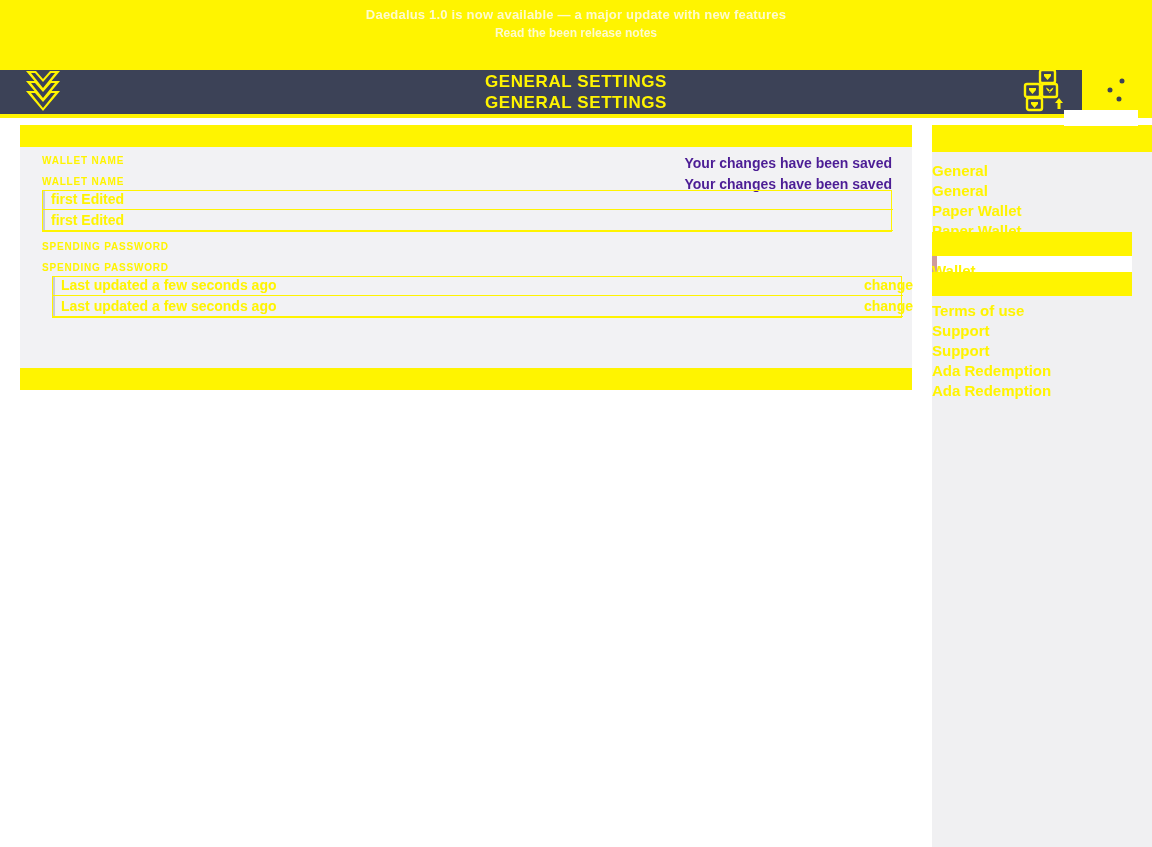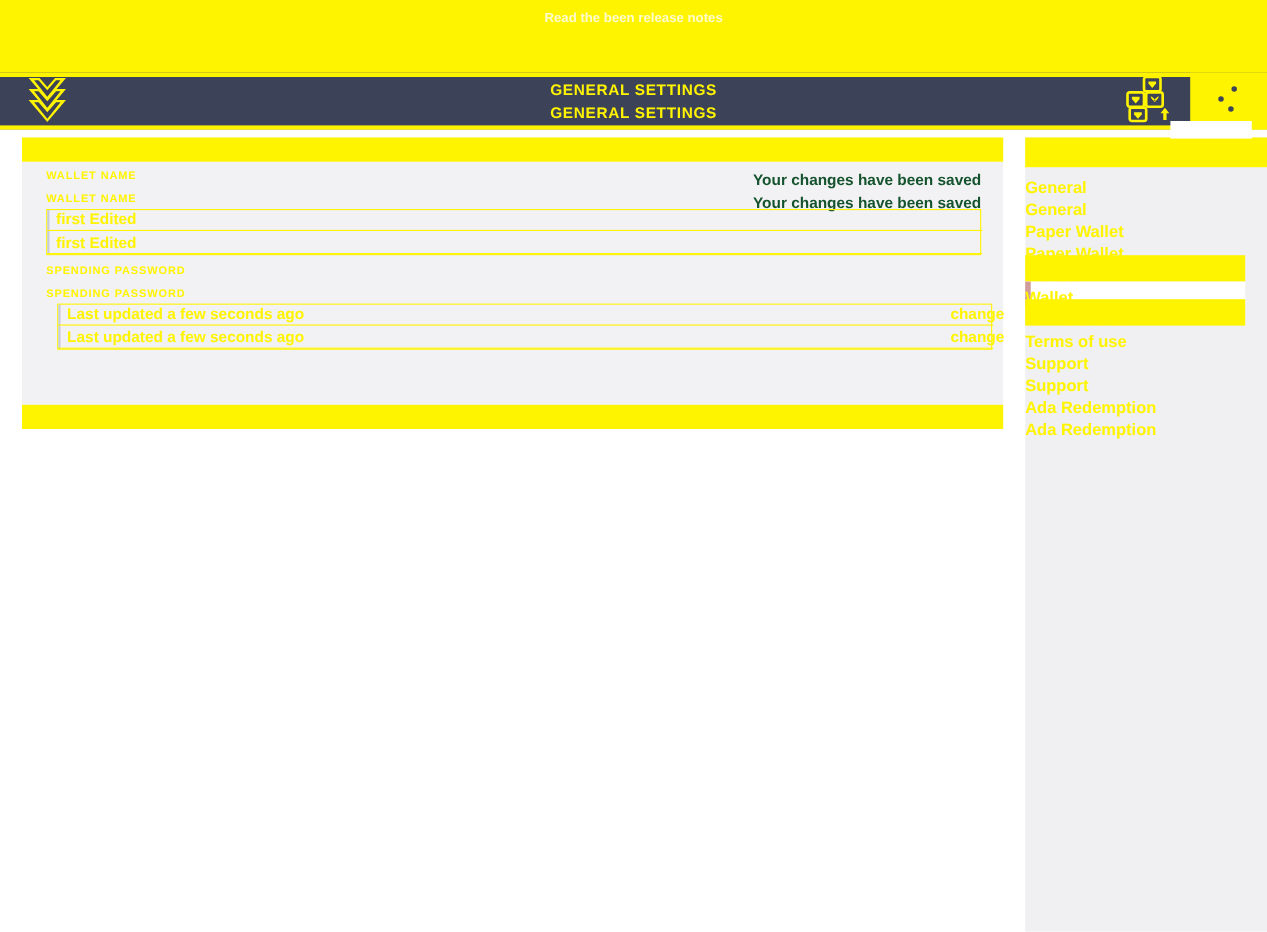--- a/index.html
+++ b/index.html
@@ -74,21 +74,21 @@
     position: absolute;
     left: 0; top: 0;
     width: 1152px; height: 52px;
     display: flex;
     flex-direction: column;
     align-items: center;
     justify-content: center;
   }
   .topbar-title {
     color: #fff400;
-    font-size: 14px;
+    font-size: 17px;
     font-weight: 700;
     letter-spacing: 0.6px;
     line-height: 21px;
     text-transform: uppercase;
   }
 
   
   .topbar-icons {
     position: absolute;
     right: 0; top: 0;
@@ -171,21 +171,21 @@
   }
   .caret {
     position: absolute;
     width: 2px; height: 40px;
     background: #c9ccd8;
   }
 
   .save-msg {
     position: absolute;
     right: 0;
-    color: #14532d;
+    color: #4c1d95;
     font-size: 14px;
     font-weight: 700;
     line-height: 18px;
     white-space: nowrap;
   }
 
   .change-link {
     position: absolute;
     color: #fff400;
     font-size: 14px;
@@ -250,20 +250,21 @@
     left: 932px;
     width: 5px;
     height: 22px;
     background: #cf9b9b;
   }
 </style>
 </head>
 <body>
 
 <div class="news-banner">
+  <div class="news-line1">Daedalus 1.0 is now available — a major update with new features</div>
   <div class="news-line2">Read the been release notes</div>
 </div>
 
 <div class="topbar">
   <div class="topbar-strip-top"></div>
 
   <div class="logo">
     <svg width="42" height="46" viewBox="0 0 42 46">
       <g fill="#fff400">
         <polygon points="4,2 14,2 21,10 28,2 38,2 21,22"></polygon>

